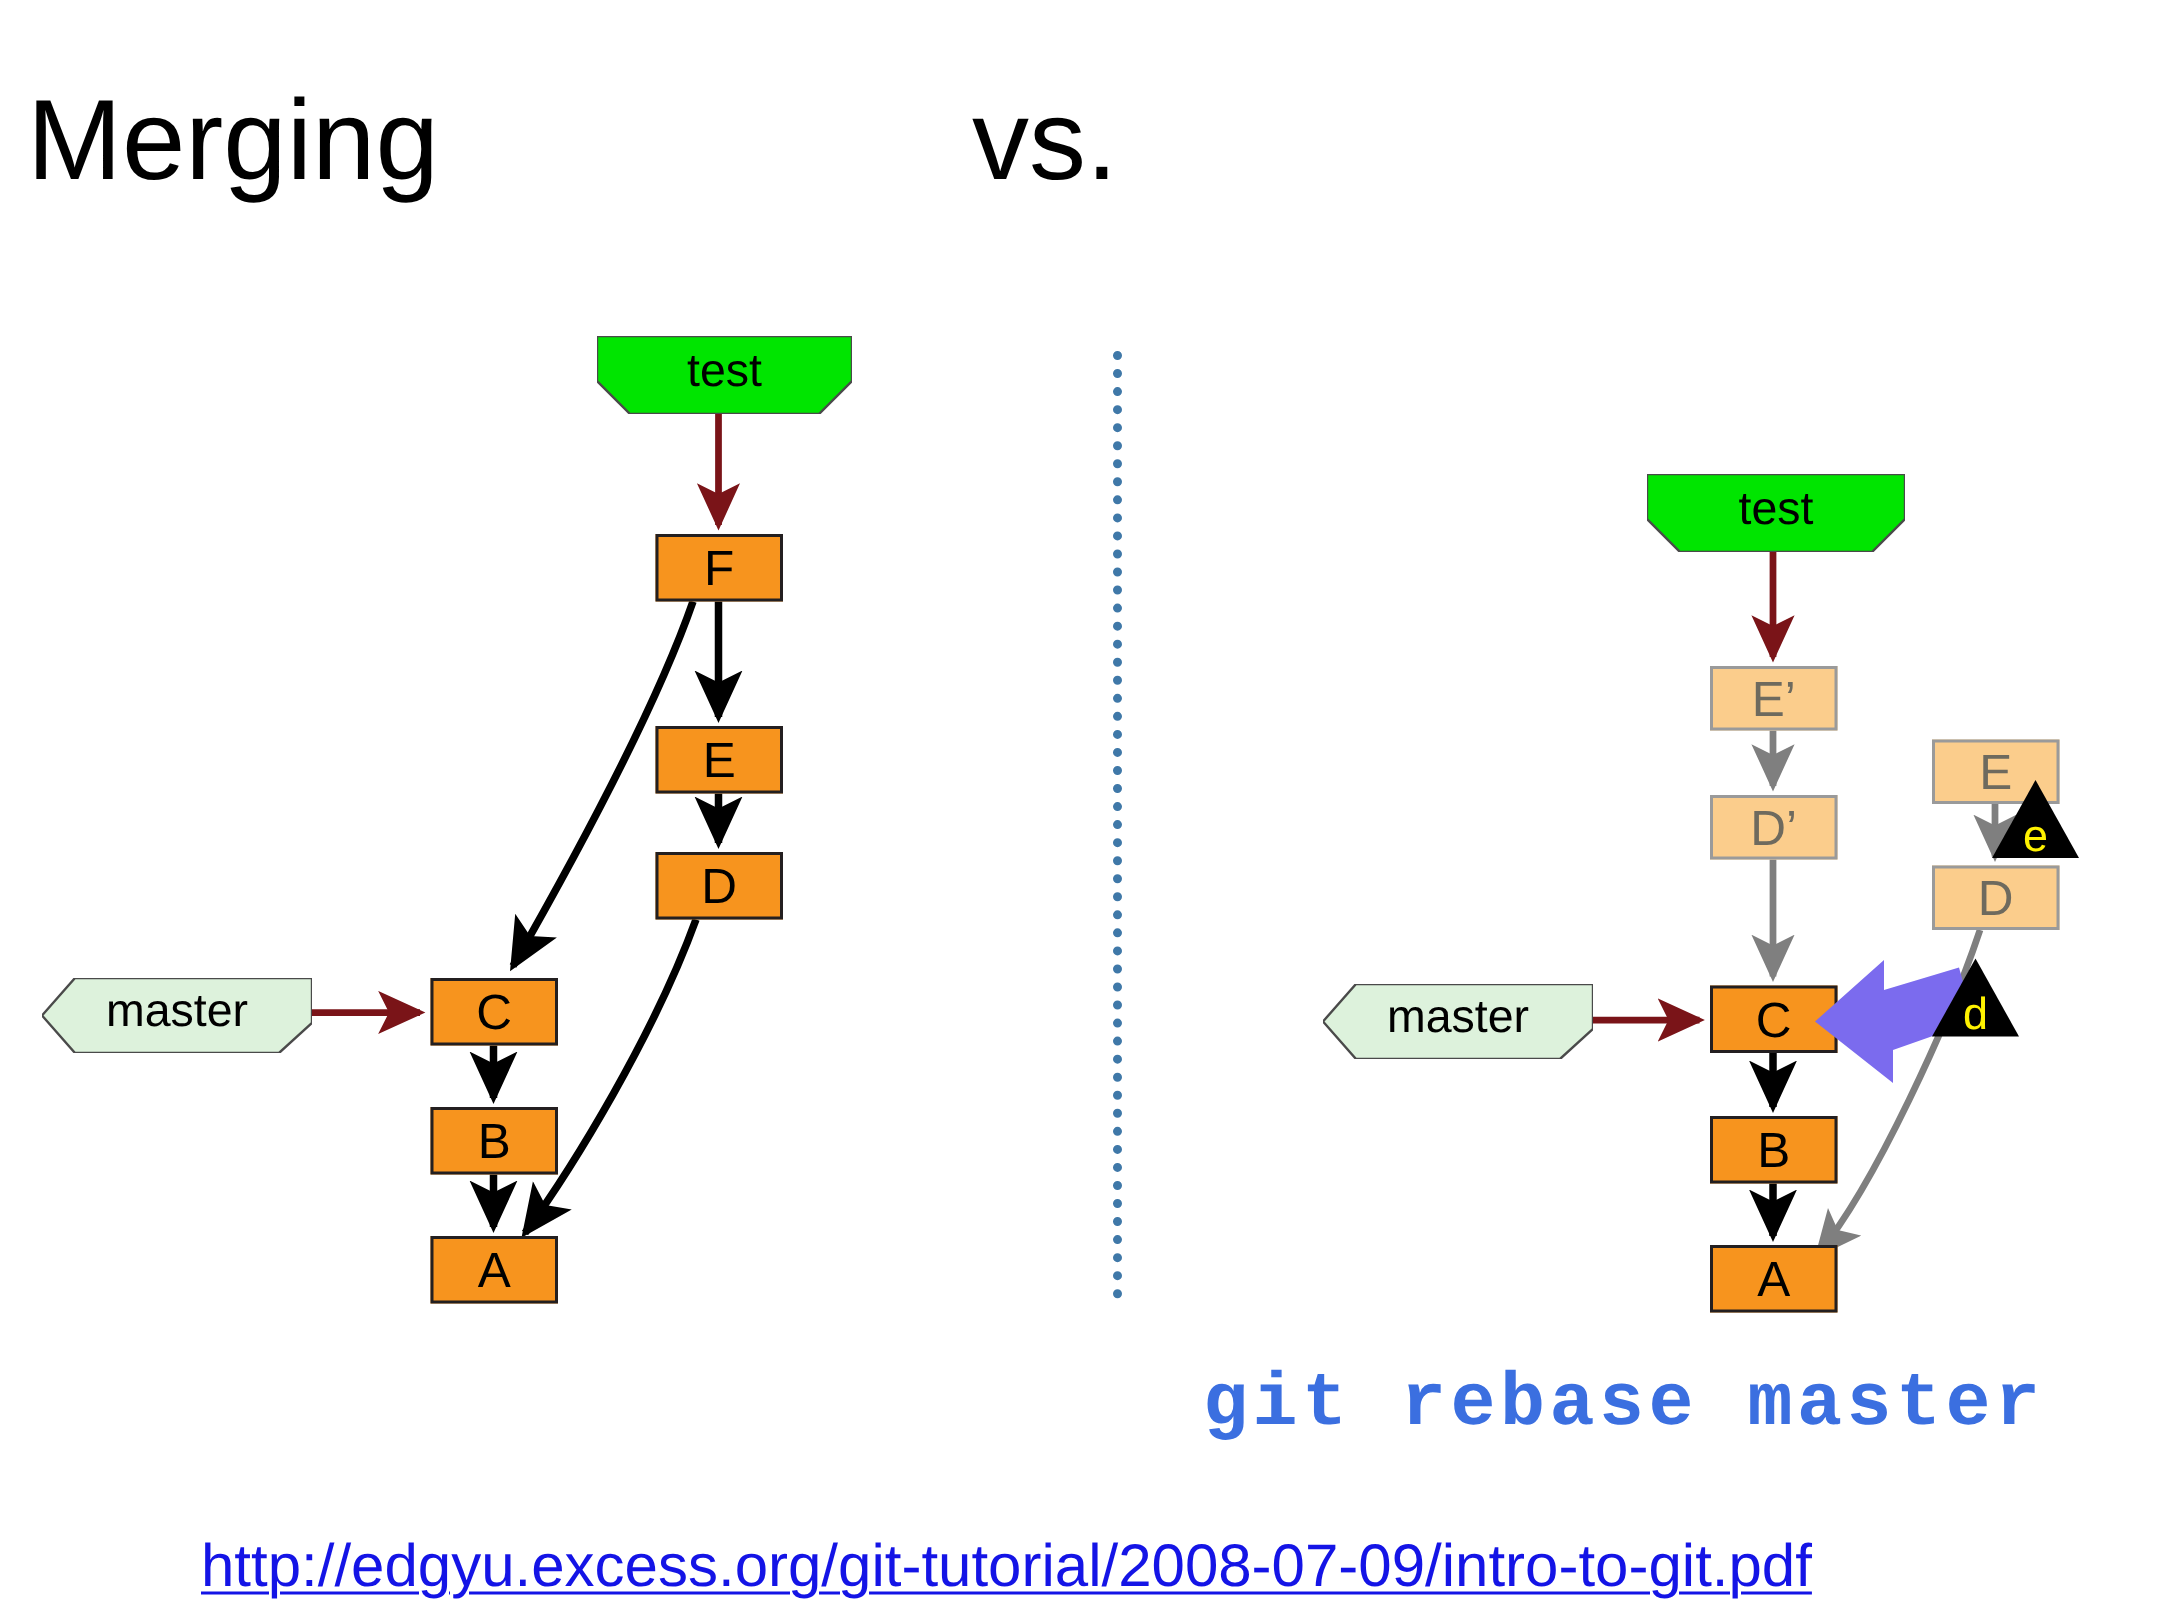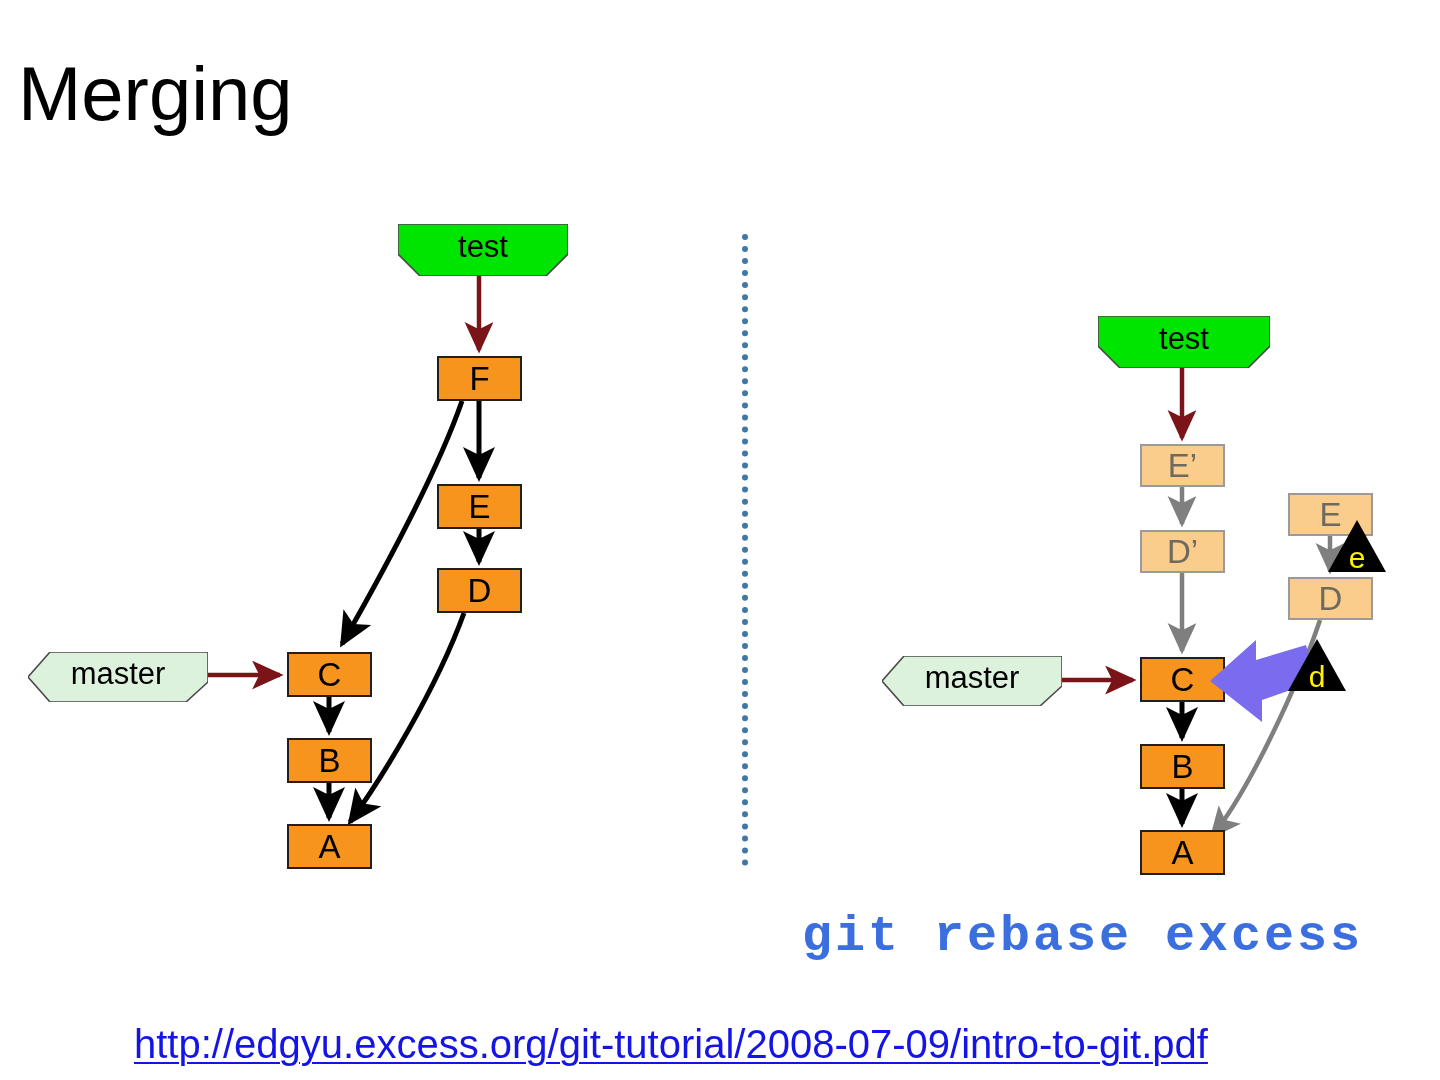--- a/index.html
+++ b/index.html
@@ -162,20 +162,21 @@
     text-underline-offset: 4px;
     white-space: nowrap;
     z-index: 12;
   }
 </style>
 </head>
 <body>
 
 <div id="slide-title">
   <span id="title-merging">Merging</span>
+  <span id="title-vs">vs.</span>
 </div>
 
 <div id="divider"></div>
 
 <div class="diagram" id="merging-diagram">
 
   <svg class="edges" viewBox="0 0 1440 1080">
     <defs>
       <marker id="mk-black" markerWidth="9" markerHeight="9" refX="6.2" refY="3.2" orient="auto" markerUnits="strokeWidth">
         <path d="M0,0 L7,3.2 L0,6.4 L1.6,3.2 z" fill="#000000"></path>
@@ -283,15 +284,15 @@
   </div>
 
   <div class="tri" style="left:1286px; top:637px;">
     <svg viewBox="0 0 62 56" width="62" height="56">
       <polygon points="31,2 60,54 2,54" fill="#000000"></polygon>
     </svg>
     <span class="tri-letter">d</span>
   </div>
 </div>
 
-<div id="command-caption">git rebase excess</div>
+<div id="command-caption">git rebase master</div>
 
 <a id="source-link" href="#">http://edgyu.excess.org/git-tutorial/2008-07-09/intro-to-git.pdf</a>
 
 </body></html>

